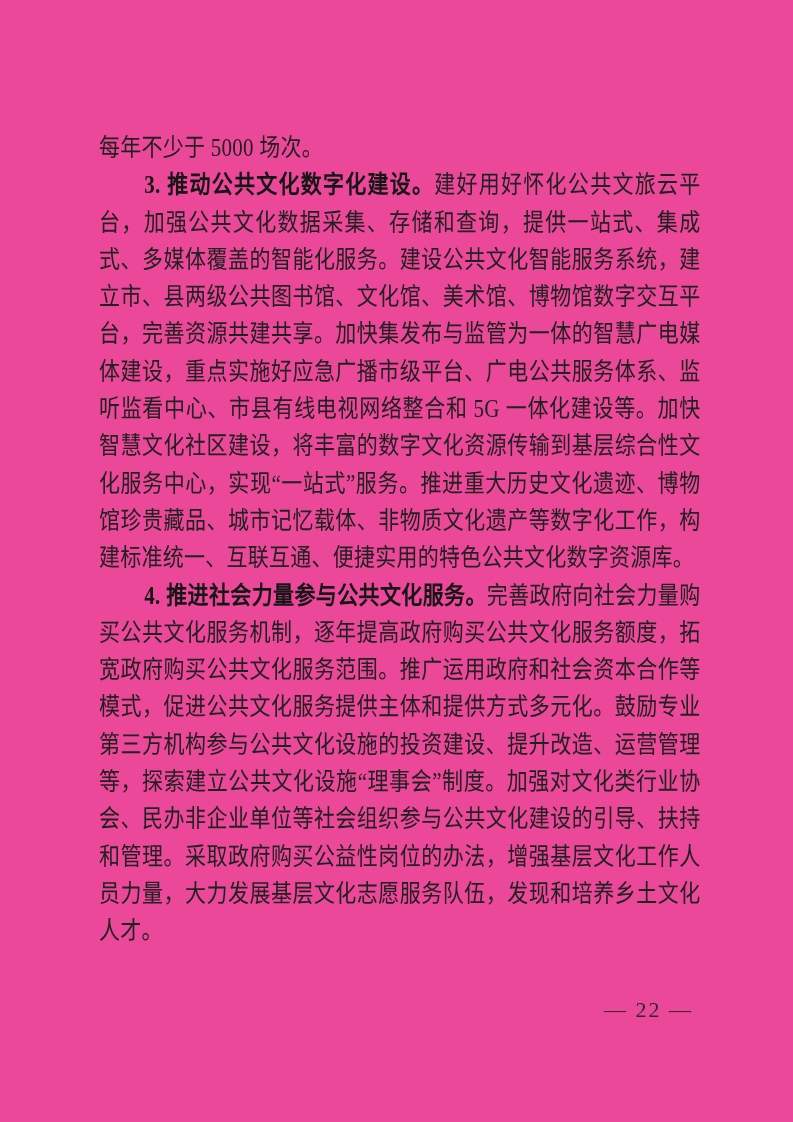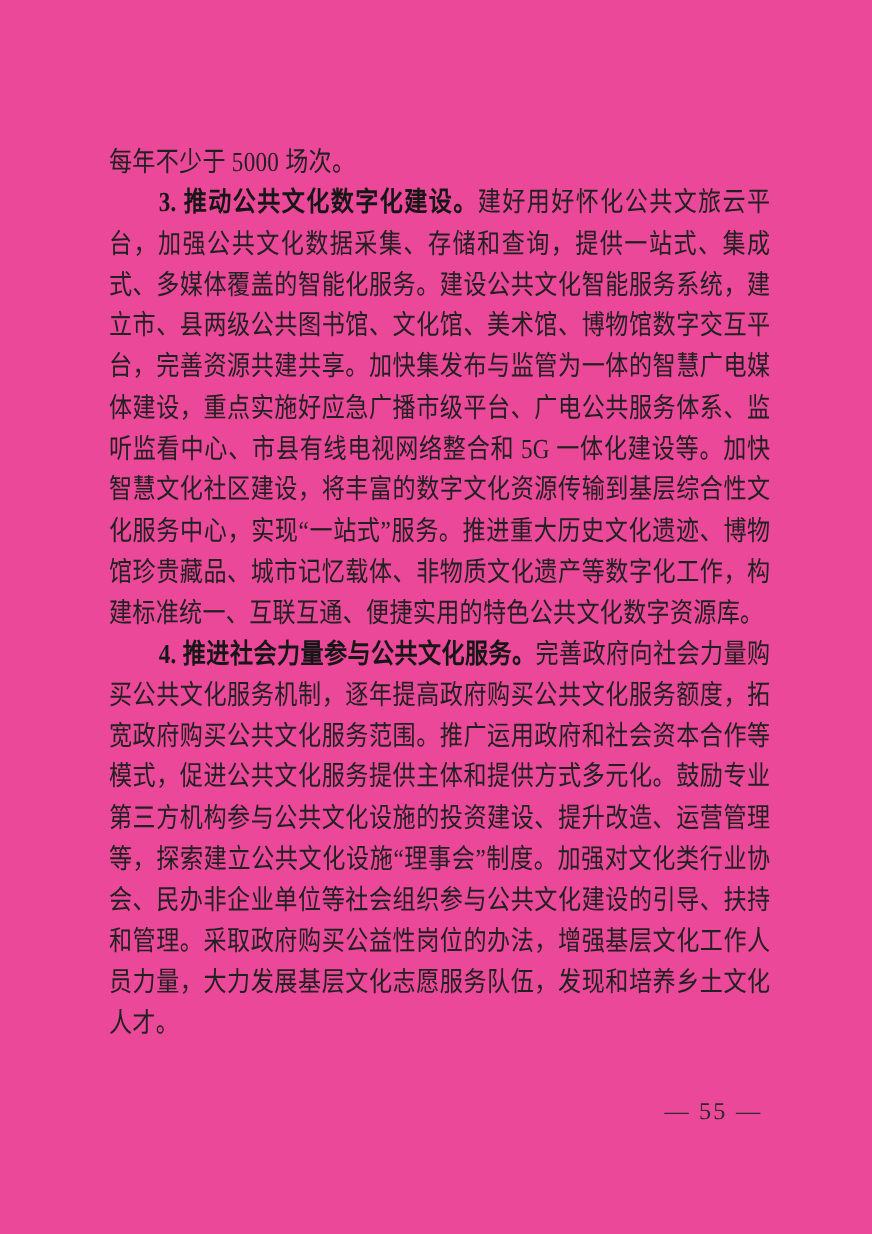--- a/index.html
+++ b/index.html
@@ -55,15 +55,15 @@
   <div class="text-block">
 
     <p class="para"><span>每年不少于 5000 场次。</span></p>
 
     <p class="para indented"><span class="lead">3. 推动公共文化数字化建设。</span><span>建好用好怀化公共文旅云平台，加强公共文化数据采集、存储和查询，提供一站式、集成式、多媒体覆盖的智能化服务。建设公共文化智能服务系统，建立市、县两级公共图书馆、文化馆、美术馆、博物馆数字交互平台，完善资源共建共享。加快集发布与监管为一体的智慧广电媒体建设，重点实施好应急广播市级平台、广电公共服务体系、监听监看中心、市县有线电视网络整合和 5G 一体化建设等。加快智慧文化社区建设，将丰富的数字文化资源传输到基层综合性文化服务中心，实现“一站式”服务。推进重大历史文化遗迹、博物馆珍贵藏品、城市记忆载体、非物质文化遗产等数字化工作，构建标准统一、互联互通、便捷实用的特色公共文化数字资源库。</span></p>
 
     <p class="para indented"><span class="lead">4. 推进社会力量参与公共文化服务。</span><span>完善政府向社会力量购买公共文化服务机制，逐年提高政府购买公共文化服务额度，拓宽政府购买公共文化服务范围。推广运用政府和社会资本合作等模式，促进公共文化服务提供主体和提供方式多元化。鼓励专业第三方机构参与公共文化设施的投资建设、提升改造、运营管理等，探索建立公共文化设施“理事会”制度。加强对文化类行业协会、民办非企业单位等社会组织参与公共文化建设的引导、扶持和管理。采取政府购买公益性岗位的办法，增强基层文化工作人员力量，大力发展基层文化志愿服务队伍，发现和培养乡土文化人才。</span></p>
 
   </div>
 
-  <div class="page-number">— 55 —</div>
+  <div class="page-number">— 22 —</div>
 
 </div>
 
 </body></html>

